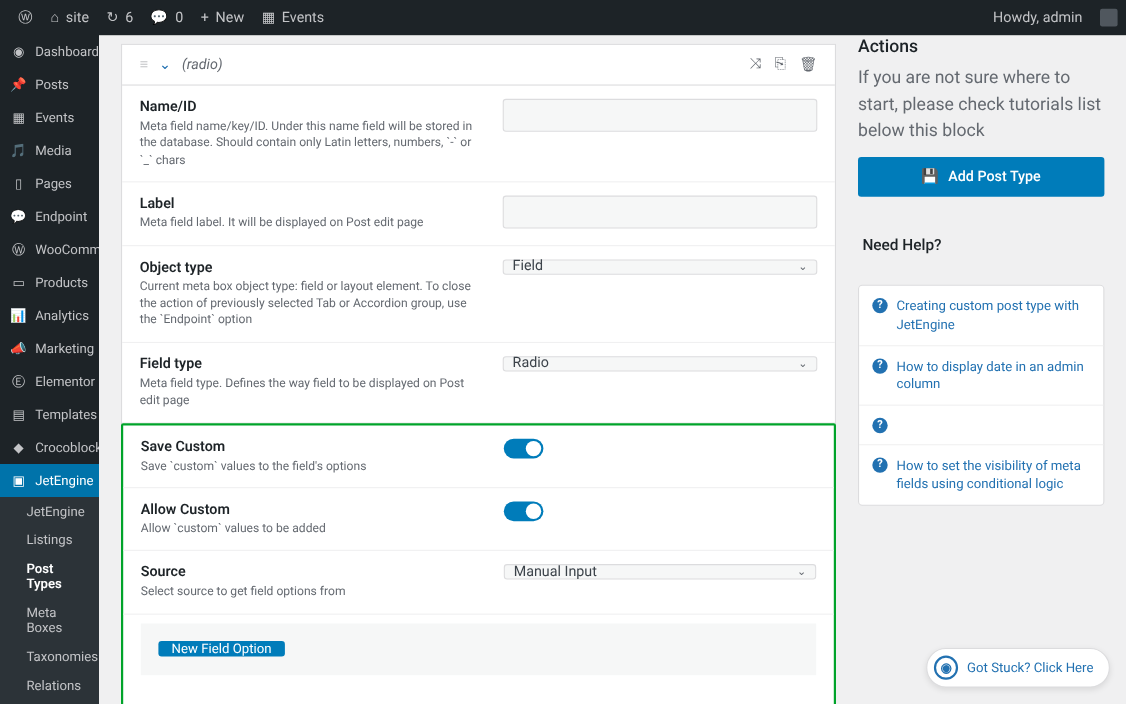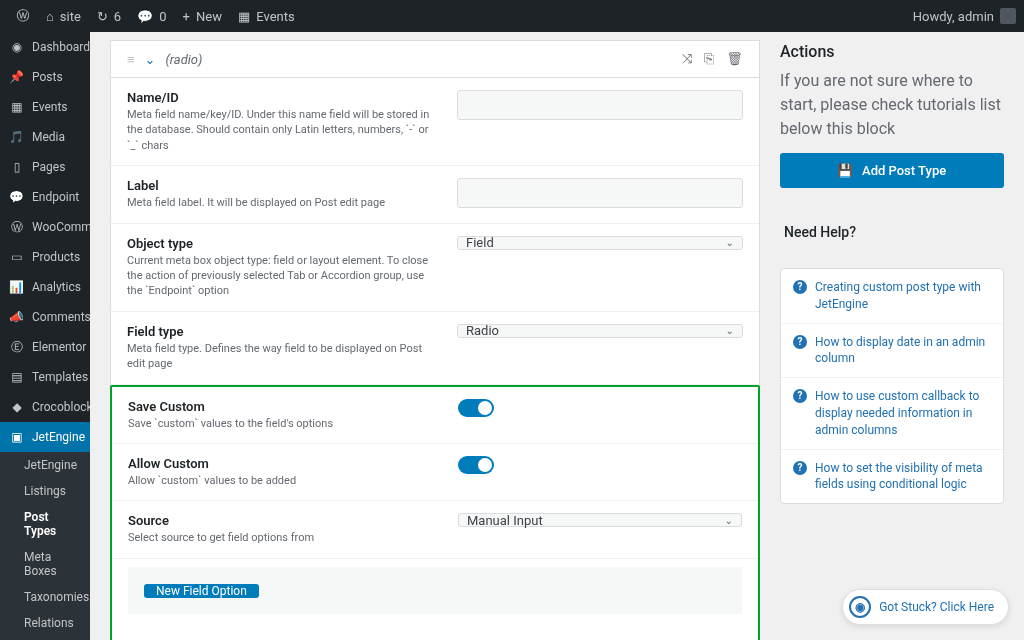--- a/index.html
+++ b/index.html
@@ -1,33 +1,33 @@
 <!DOCTYPE html>
 <html><head>
 <meta charset="utf-8">
 <style>
 *{margin:0;padding:0;box-sizing:border-box;font-family:-apple-system,BlinkMacSystemFont,"Segoe UI",Roboto,sans-serif}
 body{background:#f0f0f1;font-size:13px;color:#3c434a;overflow:hidden}
 .adminbar{height:32px;background:#1d2327;color:#c3c4c7;display:flex;align-items:center;padding:0 8px;font-size:13px;justify-content:space-between}
 .adminbar-left{display:flex;align-items:center;gap:0}
 .adminbar-item{padding:0 8px;height:32px;display:flex;align-items:center;gap:6px;cursor:pointer;color:#c3c4c7}
-.adminbar-right{display:flex;align-items:center;gap:6px}
+.adminbar-right{display:flex;align-items:center;gap:16px}
 .avatar{width:16px;height:16px;background:#50575e;border-radius:2px}
 .container{display:flex;height:608px}
 .sidebar{width:90px;background:#1d2327;display:flex;flex-direction:column;font-size:13px;overflow-y:auto}
 .sidebar::-webkit-scrollbar{width:0}
 .menu-item{padding:8px 10px;color:#c3c4c7;display:flex;align-items:center;gap:8px;cursor:pointer;font-size:12px}
 .menu-item.current{background:#0073aa;color:#fff}
 .menu-icon{width:14px;height:14px;display:flex;align-items:center;justify-content:center;flex-shrink:0}
 .submenu{background:#2c3338}
 .submenu-item{padding:6px 10px 6px 24px;color:#c3c4c7;cursor:pointer;font-size:12px}
 .submenu-item.active{color:#fff;font-weight:600}
 .main{flex:1;display:flex;padding:0;overflow-y:auto}
 .content{flex:1;padding:0 20px 20px 20px}
-.right-col{width:244px;padding:10px 20px 10px 0}
+.right-col{width:244px;padding:0 20px 10px 0}
 .field-card{background:#fff;border:1px solid #dcdcde;margin-top:8px}
 .field-header{padding:10px 16px;display:flex;align-items:center;justify-content:space-between;border-bottom:1px solid #dcdcde}
 .field-title{font-style:italic;color:#646970}
 .header-actions{display:flex;gap:12px;color:#646970}
 .header-actions span{cursor:pointer}
 .field-row{display:flex;padding:12px 16px;border-bottom:1px solid #f0f0f1;align-items:flex-start;gap:20px}
 .field-row:last-child{border-bottom:none}
 .field-label-col{flex:0 0 310px}
 .field-label{font-weight:600;font-size:13px;color:#1d2327;margin-bottom:2px}
 .field-desc{font-size:11px;color:#646970;line-height:1.4}
@@ -119,21 +119,21 @@
     <div class="menu-item">
         <span class="menu-icon">▭</span>
         <span>Products</span>
       </div>
     <div class="menu-item">
         <span class="menu-icon">📊</span>
         <span>Analytics</span>
       </div>
     <div class="menu-item">
         <span class="menu-icon">📣</span>
-        <span>Comments</span>
+        <span>Marketing</span>
       </div>
     <div class="menu-item">
         <span class="menu-icon">Ⓔ</span>
         <span>Elementor</span>
       </div>
     <div class="menu-item">
         <span class="menu-icon">▤</span>
         <span>Templates</span>
       </div>
     <div class="menu-item">
@@ -271,21 +271,20 @@
         <div class="help-link">
             <span class="help-icon">?</span>
             <span>Creating custom post type with JetEngine</span>
           </div>
         <div class="help-link">
             <span class="help-icon">?</span>
             <span>How to display date in an admin column</span>
           </div>
         <div class="help-link">
             <span class="help-icon">?</span>
-            <span>How to use custom callback to display needed information in admin columns</span>
           </div>
         <div class="help-link">
             <span class="help-icon">?</span>
             <span>How to set the visibility of meta fields using conditional logic</span>
           </div>
       </div>
     </div>
   </div>
 </div>
 

